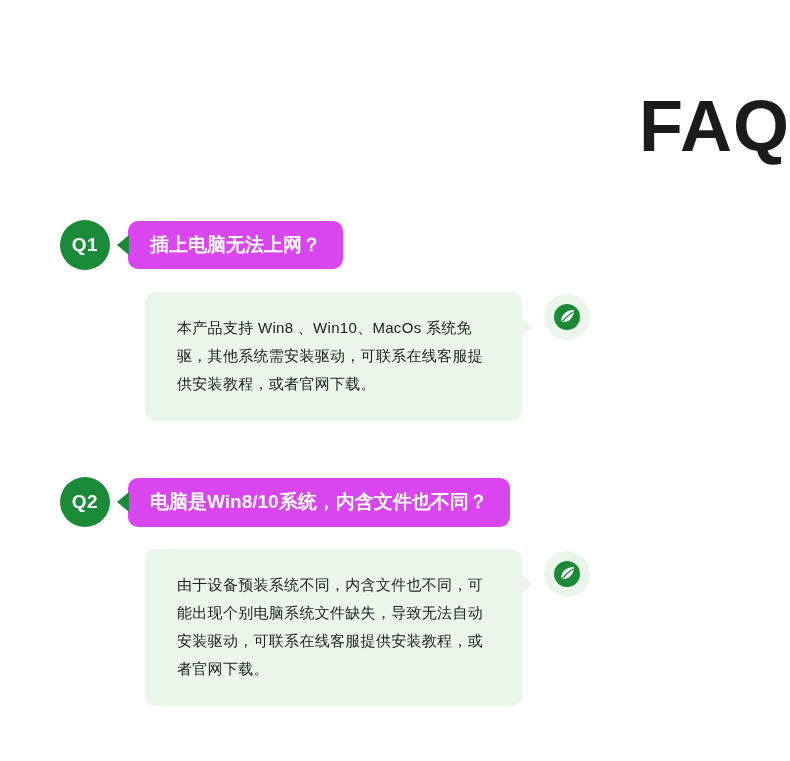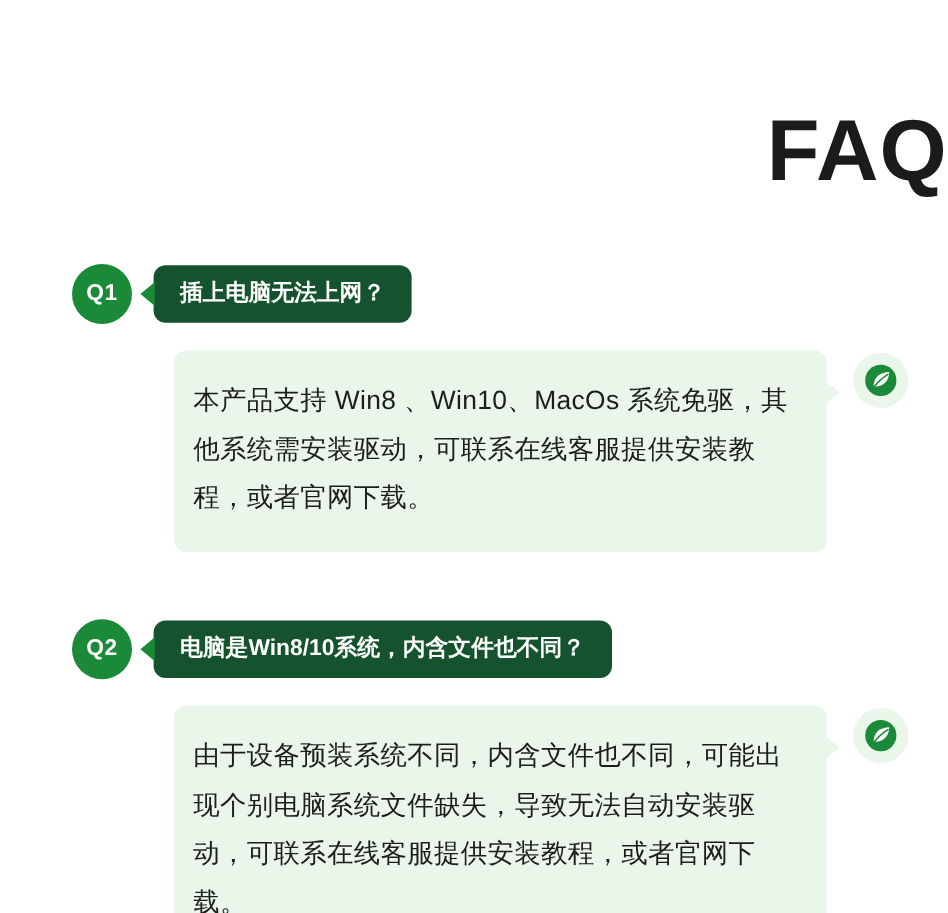--- a/index.html
+++ b/index.html
@@ -56,21 +56,21 @@
     align-items: center;
     justify-content: center;
     flex: 0 0 auto;
     letter-spacing: 0.5px;
     text-align: center;
   }
 
   .q-bubble {
     position: relative;
     margin-left: 18px;
-    background: #14532d;
+    background: #d946ef;
     color: #ffffff;
     border-radius: 10px;
     padding: 12px 22px;
     font-size: 19px;
     font-weight: bold;
     line-height: 1.3;
     white-space: nowrap;
   }
 
   .q-bubble::before {
@@ -90,24 +90,24 @@
     display: flex;
     align-items: flex-start;
     padding-left: 145px;
     margin-top: 22px;
   }
 
   .a-bubble {
     position: relative;
     background: #eaf6ea;
     border-radius: 10px;
-    padding: 22px 28px 24px 16px;
-    width: 544px;
+    padding: 22px 28px 24px 32px;
+    width: 377px;
     box-sizing: border-box;
-    font-size: 22px;
+    font-size: 15px;
     line-height: 1.85;
     color: #1d1d1d;
     letter-spacing: 0.3px;
   }
 
   .a-bubble::after {
     content: "";
     position: absolute;
     right: -11px;
     top: 26px;

